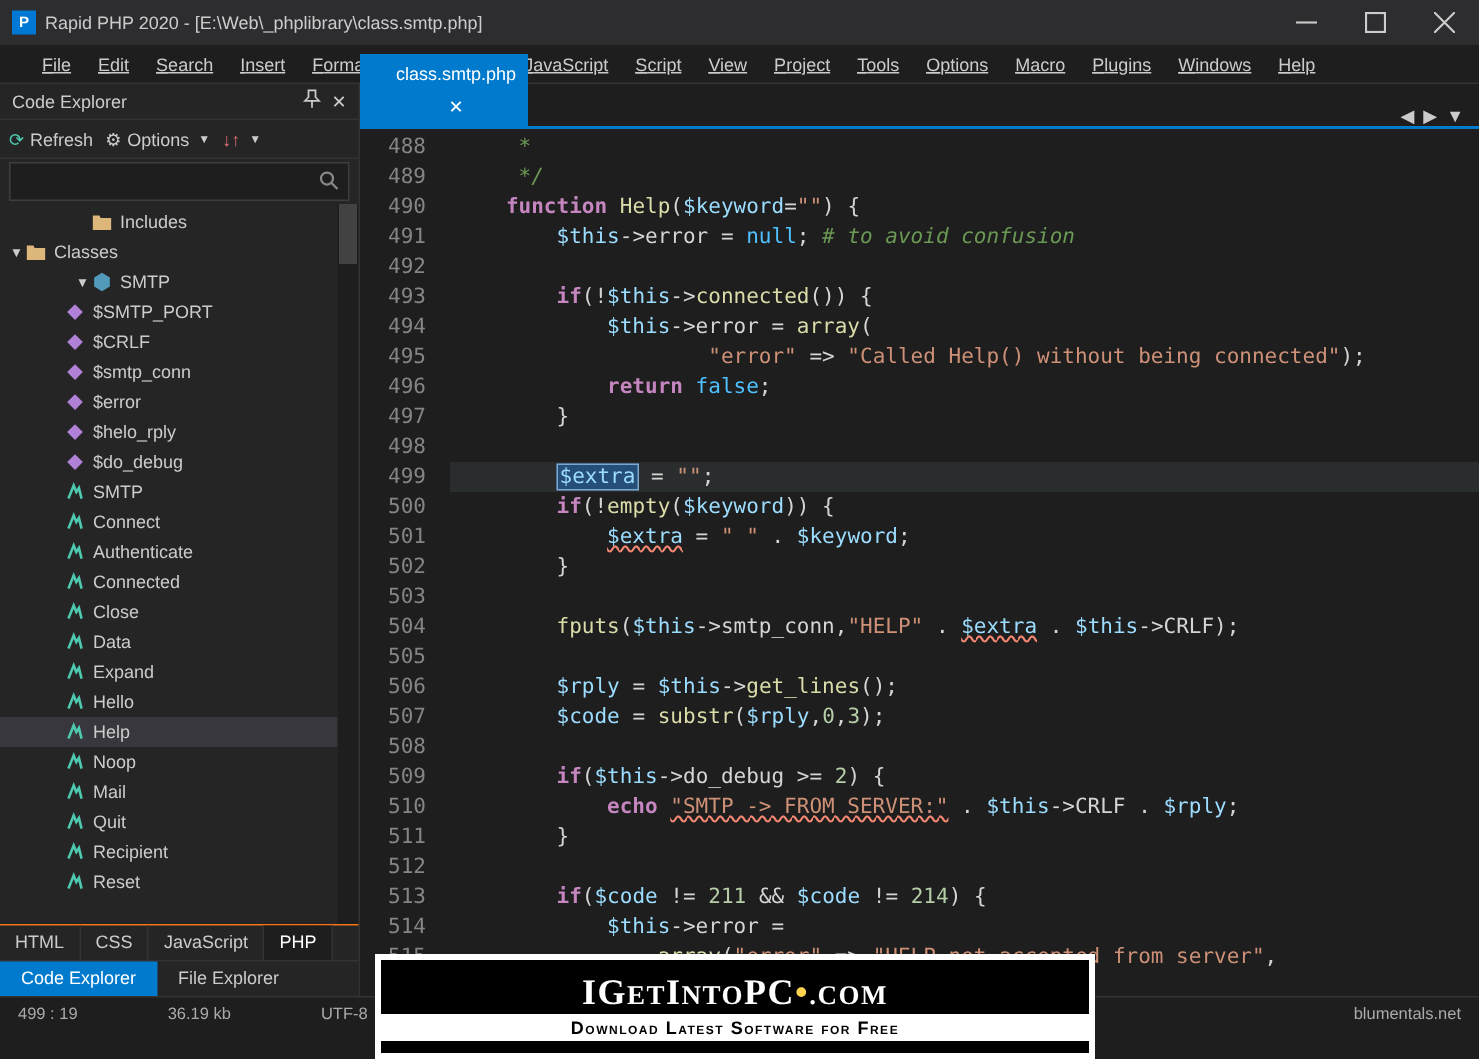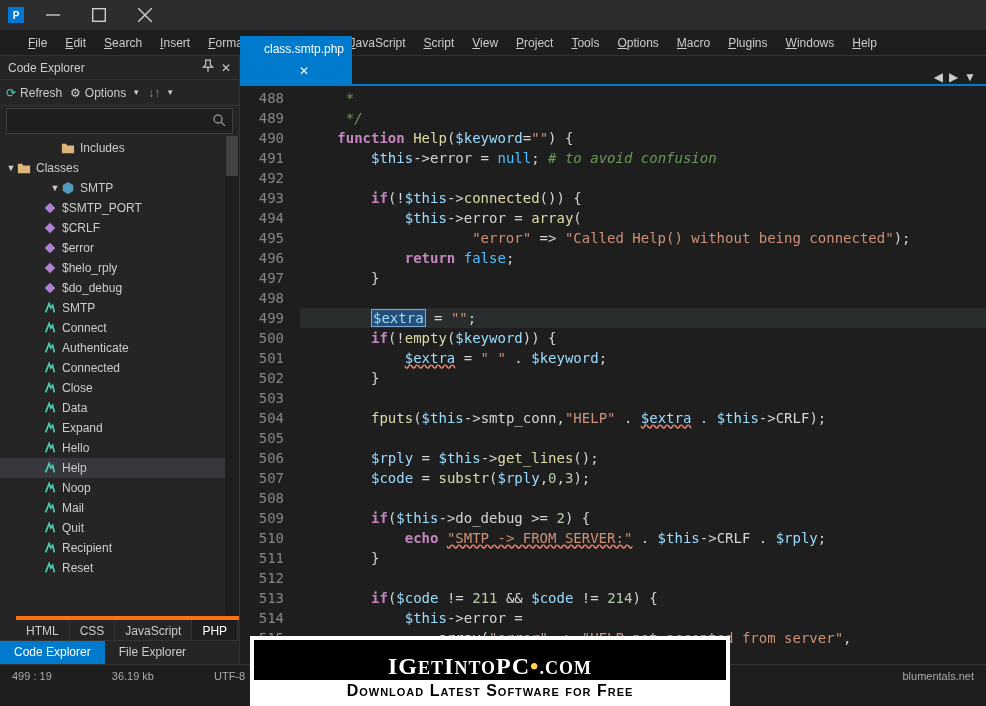--- a/index.html
+++ b/index.html
@@ -2,42 +2,42 @@
 <html><head>
 <meta charset="utf-8">
 <style>
 * { margin: 0; padding: 0; box-sizing: border-box; }
 body { font-family: "Segoe UI", Tahoma, sans-serif; font-size: 12px; background: #1e1e1e; color: #ccc; width: 986px; height: 706px; overflow: hidden; position: relative; }
 .titlebar { height: 30px; background: #2d2d30; display: flex; align-items: center; padding-left: 8px; }
 .titlebar .logo { width: 16px; height: 16px; background: #0078d4; color: #fff; display: flex; align-items: center; justify-content: center; font-weight: bold; font-size: 10px; margin-right: 6px; }
 .titlebar .title { flex: 1; color: #ccc; font-size: 12px; }
 .titlebar .wbtns { display: flex; }
 .titlebar .wbtn { width: 46px; height: 30px; display: flex; align-items: center; justify-content: center; color: #ccc; }
-.menubar { height: 26px; background: #1e1e1e; display: flex; align-items: center; padding-left: 20px; gap: 2px; border-bottom: 1px solid #333; }
+.menubar { height: 26px; background: #1e1e1e; display: flex; align-items: center; padding-left: 20px; gap: 2px; border-bottom: 1px solid #333; text-decoration: underline; }
 .menubar .mitem { padding: 4px 8px; color: #ccc; cursor: pointer; }
 .menubar .mitem .ul { text-decoration: underline; }
 .workspace { display: flex; height: 608px; }
 .sidebar { width: 240px; background: #252526; display: flex; flex-direction: column; border-right: 1px solid #333; }
 .panel-hdr { height: 24px; display: flex; align-items: center; padding: 0 8px; color: #ccc; border-bottom: 1px solid #333; }
 .panel-hdr .ptitle { flex: 1; }
 .panel-hdr .picon { margin-left: 6px; cursor: pointer; }
 .panel-tools { height: 26px; display: flex; align-items: center; padding: 0 6px; gap: 8px; border-bottom: 1px solid #333; }
 .panel-tools .tbtn { display: flex; align-items: center; gap: 4px; cursor: pointer; color: #ccc; }
 .panel-tools .tbtn .dd { font-size: 8px; margin-left: 2px; }
 .searchbox { height: 26px; margin: 2px 6px; background: #1e1e1e; border: 1px solid #3e3e42; display: flex; align-items: center; padding: 0 6px; }
 .searchbox input { flex: 1; background: transparent; border: none; color: #ccc; outline: none; font-size: 12px; }
 .searchbox .sicn { color: #888; }
 .tree { flex: 1; overflow-y: auto; padding: 2px 0; position: relative; }
 .tree .node { display: flex; align-items: center; height: 20px; padding-left: 6px; cursor: pointer; color: #ccc; }
 .tree .node.sel { background: #37373d; }
 .tree .tw { width: 10px; display: inline-flex; justify-content: center; font-size: 9px; color: #ccc; }
 .tree .icn { width: 16px; height: 16px; margin-right: 4px; display: inline-flex; align-items: center; justify-content: center; }
 .tree .d1 { padding-left: 18px; margin-left: 32px; }
 .tree .d2 { padding-left: 32px; }
-.side-tabs { height: 24px; display: flex; border-top: 4px solid #f97316; margin-left: 16px; }
+.side-tabs { height: 24px; display: flex; border-top: 1px solid #f97316; }
 .side-tabs .stab { padding: 4px 10px; color: #ccc; cursor: pointer; }
 .side-tabs .stab.lang { border-right: 1px solid #333; }
 .side-tabs .stab.active { background: #1e1e1e; color: #fff; }
 .bottom-tabs { height: 24px; display: flex; border-top: 1px solid #333; background: #252526; }
 .bottom-tabs .btab { padding: 4px 14px; color: #ccc; cursor: pointer; }
 .bottom-tabs .btab.active { background: #007acc; color: #fff; }
 .editor { flex: 1; display: flex; flex-direction: column; background: #1e1e1e; }
 .tabbar { height: 30px; background: #1e1e1e; display: flex; align-items: flex-end; border-bottom: 2px solid #007acc; }
 .tabbar .etab { padding: 6px 8px 6px 24px; background: #007acc; color: #fff; display: flex; align-items: center; gap: 8px; cursor: pointer; font-size: 12px; flex-direction: column; }
 .tabbar .etab .x { width: 14px; height: 14px; display: flex; align-items: center; justify-content: center; }
@@ -56,31 +56,32 @@
 .str { color: #ce9178; }
 .num { color: #b5cea8; }
 .cmt { color: #6a9955; font-style: italic; }
 .const { color: #4fc1ff; }
 .selbox { background: #264f78; border: 1px solid #7ba7d0; padding: 0 1px; }
 .uw { text-decoration: underline wavy #f48771; text-decoration-skip-ink: none; }
 .statusbar { height: 22px; background: #1e1e1e; border-top: 1px solid #333; display: flex; align-items: center; padding: 0 12px; color: #aaa; font-size: 11px; gap: 60px; }
 .statusbar .push { margin-left: auto; }
 .sb-vert { position: absolute; right: 0; top: 0; width: 14px; height: 100%; background: #1e1e1e; }
 .sb-vert .thumb { position: absolute; top: 0; width: 12px; left: 1px; height: 40px; background: #424242; }
-.watermark { position: absolute; left: 250px; bottom: 0; width: 480px; height: 70px; background: #000; border: 4px solid #fff; z-index: 10; display: flex; flex-direction: column; align-items: center; justify-content: flex-end; color: #fff; }
+.watermark { position: absolute; left: 250px; bottom: 0; width: 480px; height: 70px; background: #000; border: 4px solid #fff; z-index: 10; display: flex; flex-direction: column; align-items: center; justify-content: center; color: #fff; }
 .watermark .big { font-family: Georgia, serif; font-size: 24px; font-weight: bold; letter-spacing: 1px; }
 .watermark .big .o { color: #ffd54f; }
-.watermark .sm { background: #fff; color: #000; font-size: 16px; font-weight: bold; width: 100%; text-align: center; padding: 2px 0; font-variant: small-caps; letter-spacing: 1px; }
+.watermark .sm { background: #fff; color: #000; font-size: 12px; font-weight: bold; width: 100%; text-align: center; padding: 2px 0; font-variant: small-caps; letter-spacing: 1px; }
 svg { width: 14px; height: 14px; }
 </style>
 </head>
 <body>
 
 <div class="titlebar">
   <div class="logo">P</div>
+  <div class="title">Rapid PHP 2020 - [E:\Web\_phplibrary\class.smtp.php]</div>
   <div class="wbtns">
     <div class="wbtn">
         <svg viewBox="0 0 10 10">
           <path d="M0 5h10" stroke="#ccc" stroke-width="1"></path>
         </svg>
       </div>
     <div class="wbtn">
         <svg viewBox="0 0 10 10">
           <rect x="0.5" y="0.5" width="9" height="9" fill="none" stroke="#ccc"></rect>
         </svg>
@@ -183,20 +184,29 @@
           <span>$SMTP_PORT</span>
         </div>
         <div class="node d2">
           <span class="tw"></span>
           <span class="icn">
             <svg viewBox="0 0 16 16">
               <path d="M2 8l6-6 6 6-6 6z" fill="#b180d7"></path>
             </svg>
           </span>
           <span>$CRLF</span>
+        </div>
+        <div class="node d2">
+          <span class="tw"></span>
+          <span class="icn">
+            <svg viewBox="0 0 16 16">
+              <path d="M2 8l6-6 6 6-6 6z" fill="#b180d7"></path>
+            </svg>
+          </span>
+          <span>$smtp_conn</span>
         </div>
         <div class="node d2">
           <span class="tw"></span>
           <span class="icn">
             <svg viewBox="0 0 16 16">
               <path d="M2 8l6-6 6 6-6 6z" fill="#b180d7"></path>
             </svg>
           </span>
           <span>$error</span>
         </div>

